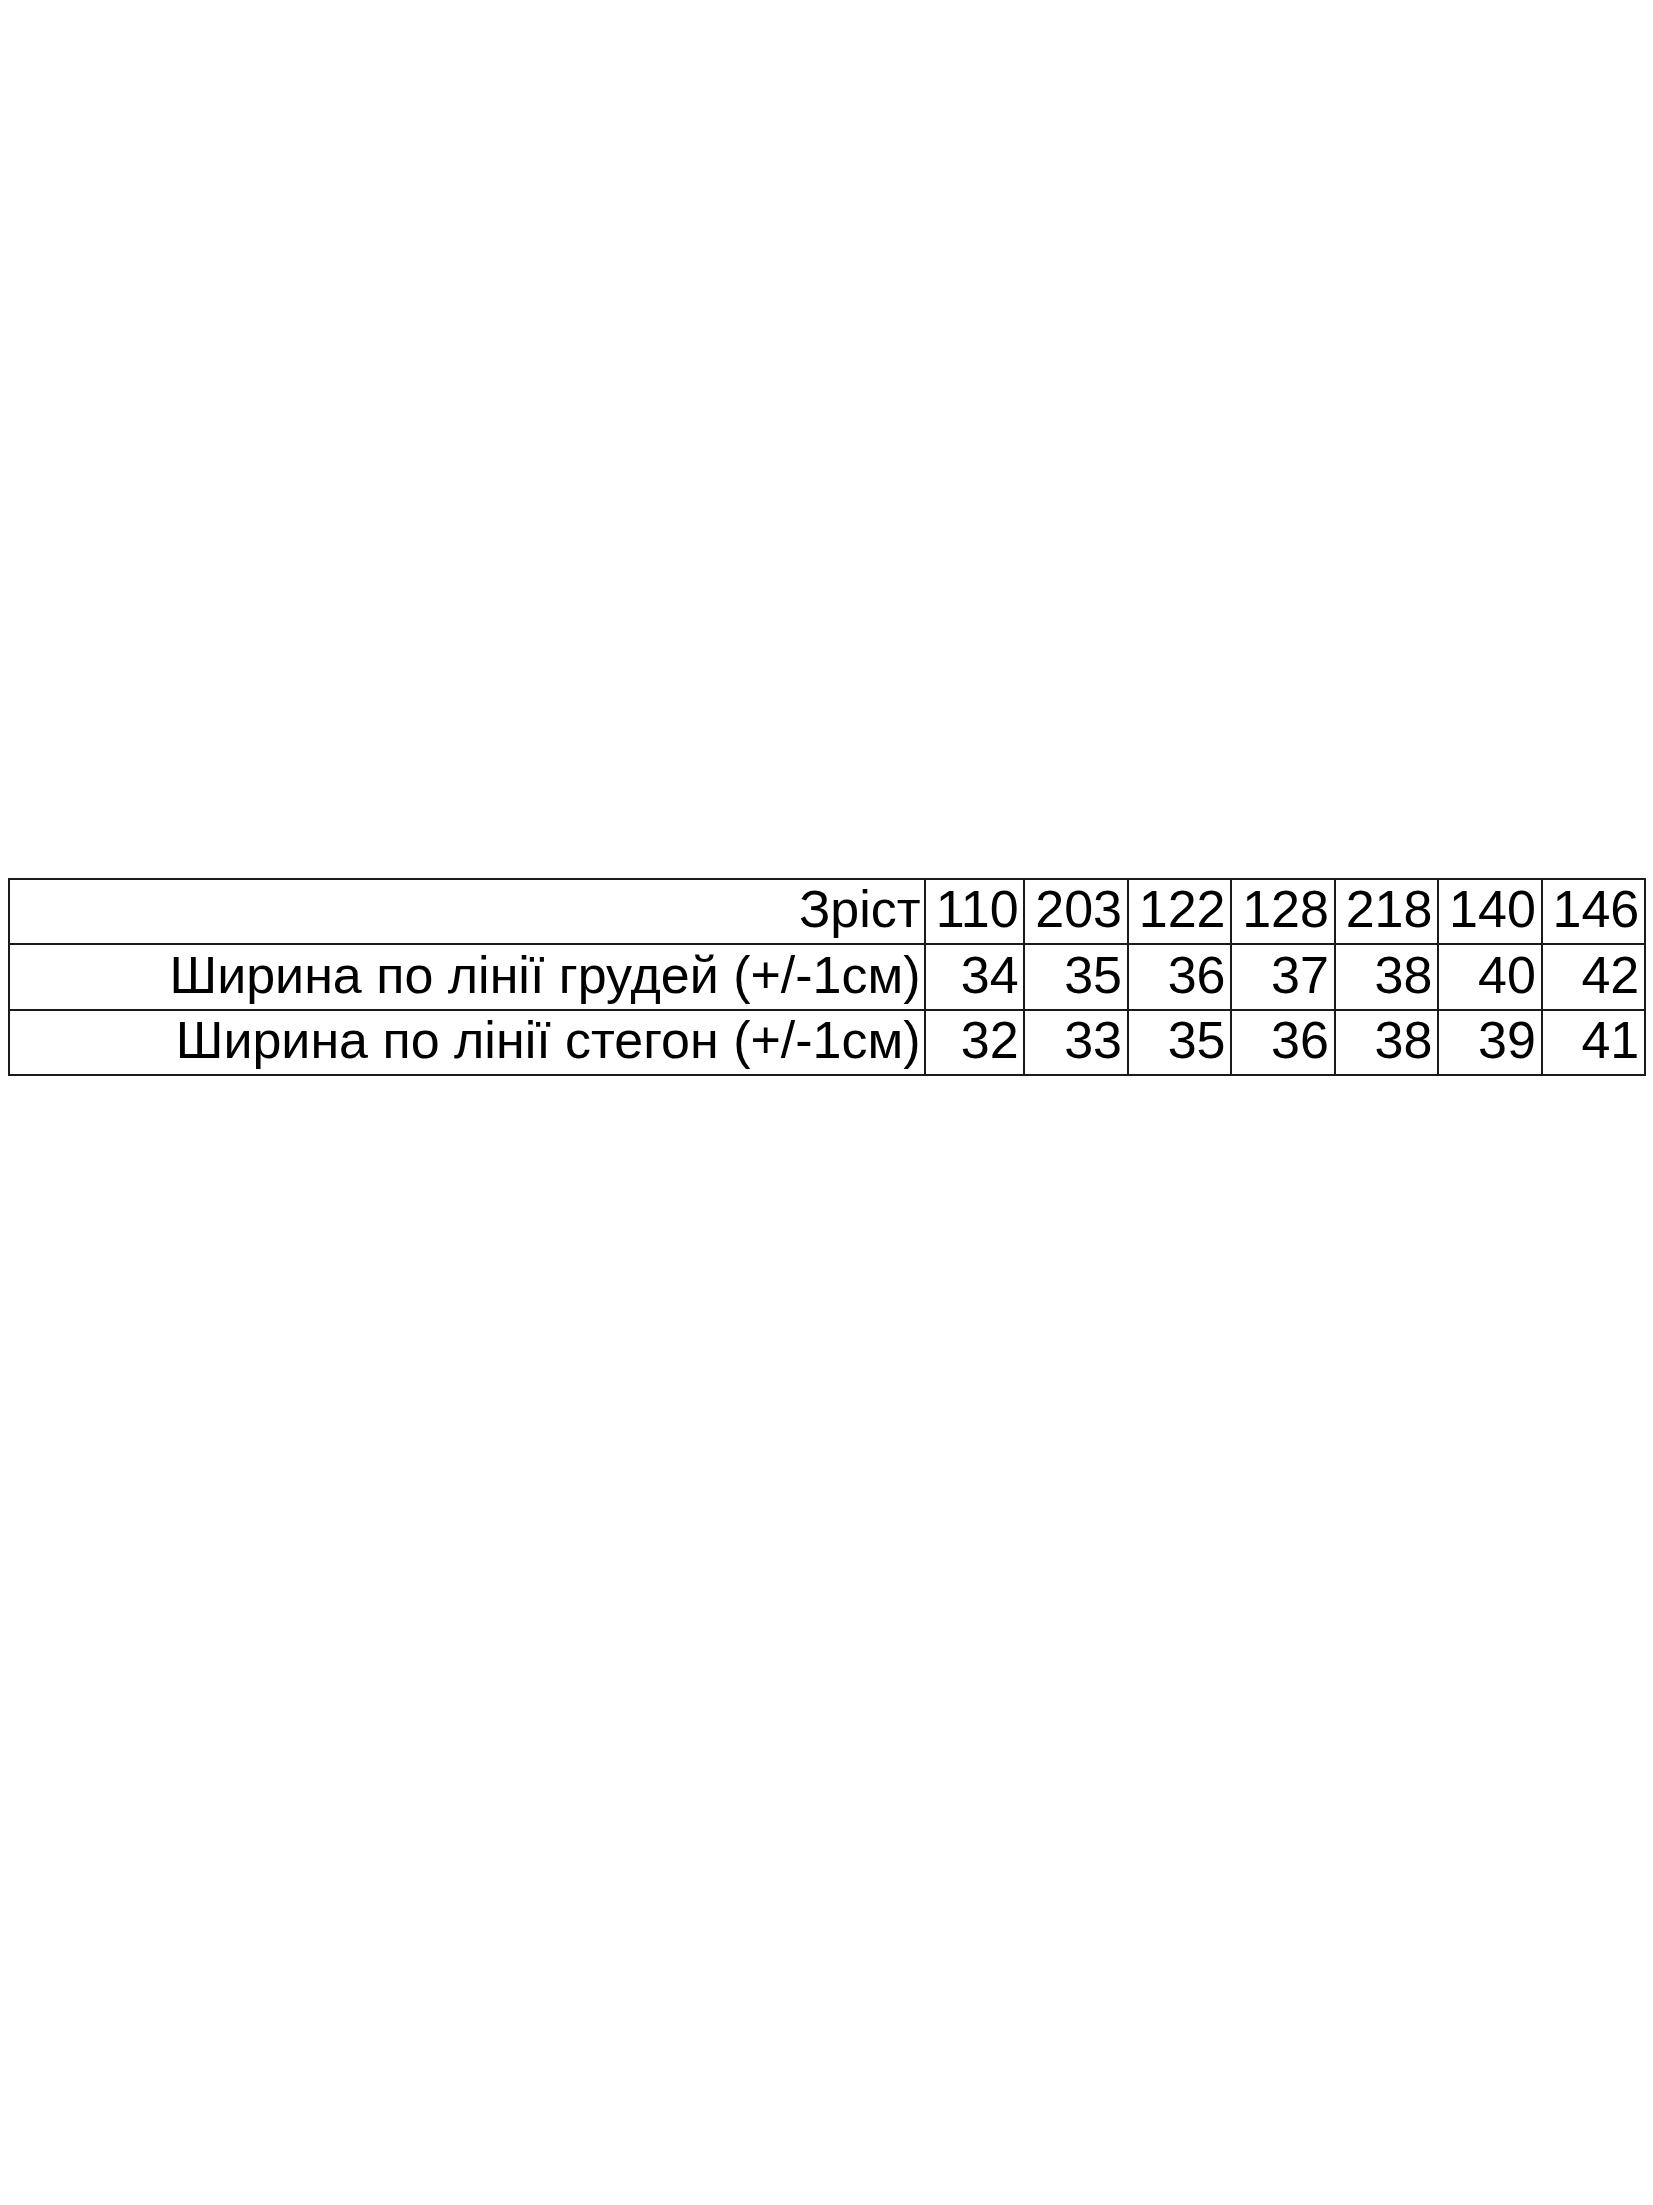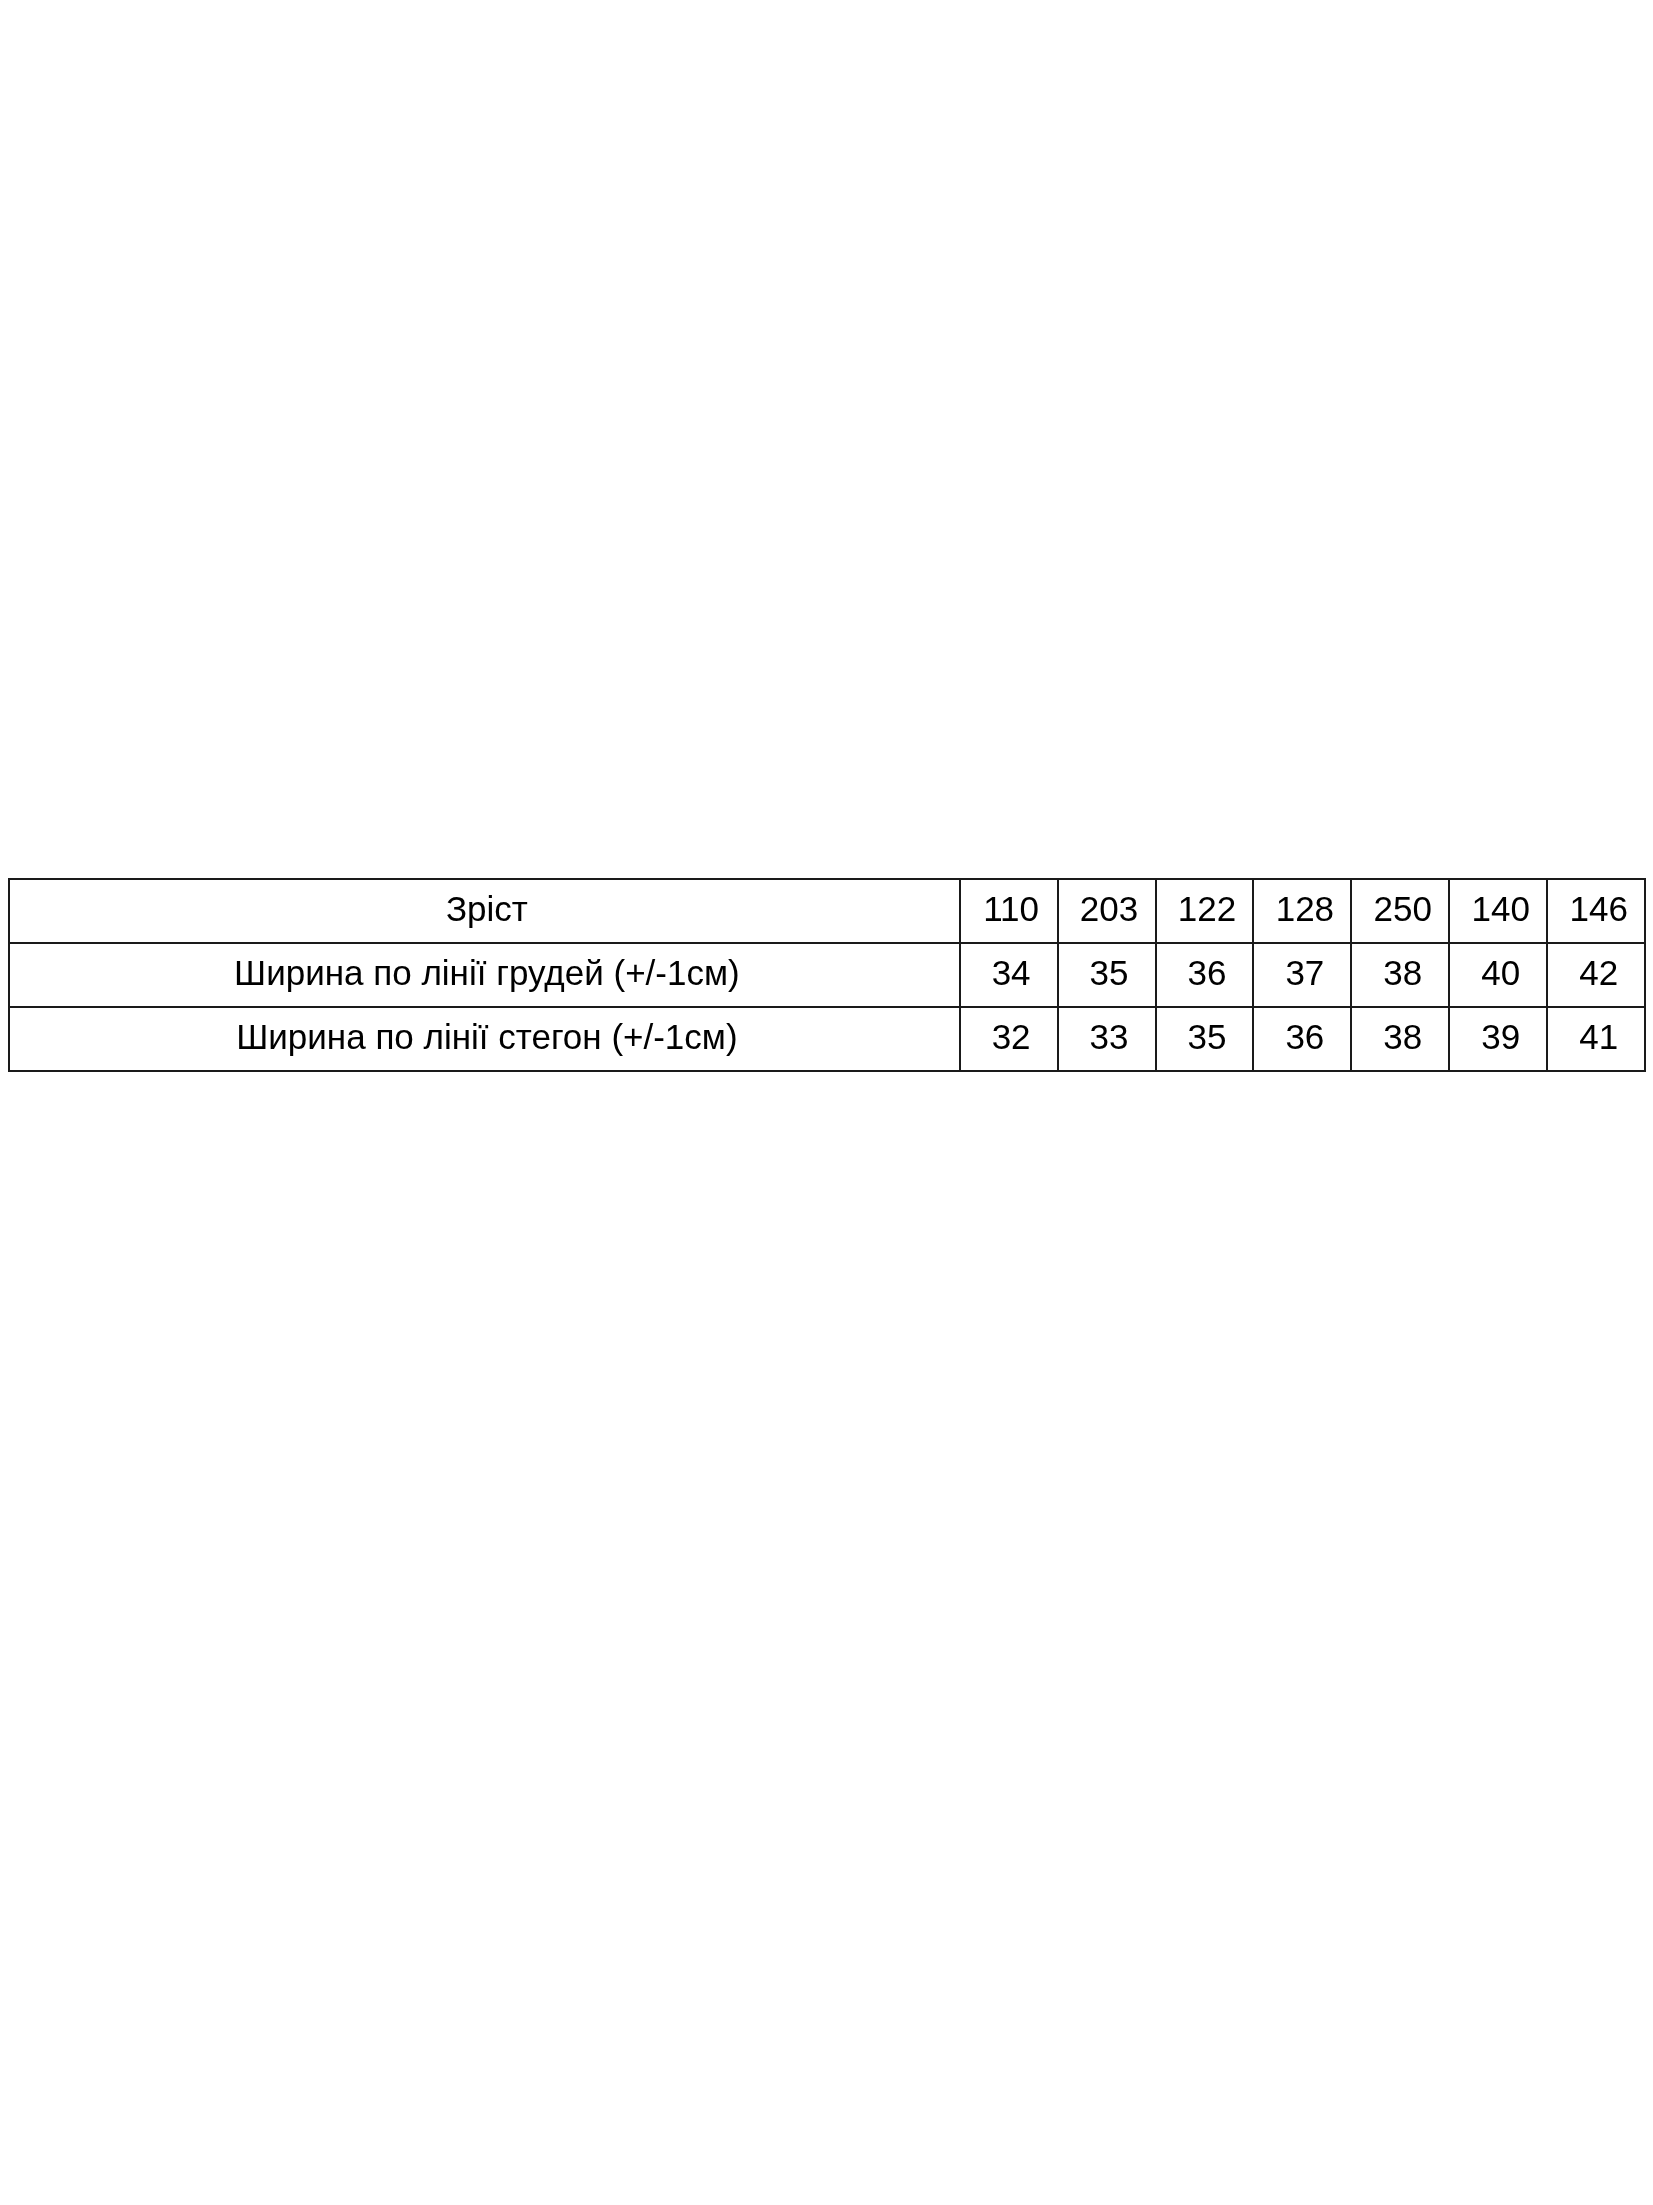--- a/index.html
+++ b/index.html
@@ -26,24 +26,24 @@
     border-collapse: collapse;
     table-layout: auto;
     width: 1638px;
     background: #ffffff;
   }
 
   table.size-table td,
   table.size-table th {
     border: 2.5px solid #1a1a1a;
     padding: 3.3px 6.5px 8.2px 6.5px;
-    font-size: 35px;
+    font-size: 52px;
     line-height: 1.0;
     font-weight: 400;
-    text-align: center;
+    text-align: right;
     white-space: nowrap;
     vertical-align: middle;
     height: 64px;
     box-sizing: border-box;
   }
 
   table.size-table td.label-cell,
   table.size-table th.label-cell {
     width: 952px;
     padding-left: 8.2px;
@@ -62,21 +62,21 @@
 
 <div id="size-table-wrap">
   <table class="size-table">
     <thead>
       <tr>
         <th class="label-cell">Зріст</th>
         <th class="value-cell">110</th>
         <th class="value-cell">203</th>
         <th class="value-cell">122</th>
         <th class="value-cell">128</th>
-        <th class="value-cell">250</th>
+        <th class="value-cell">218</th>
         <th class="value-cell">140</th>
         <th class="value-cell">146</th>
       </tr>
     </thead>
     <tbody>
       <tr>
         <td class="label-cell">Ширина по лінії грудей (+/-1см)</td>
         <td class="value-cell">34</td>
         <td class="value-cell">35</td>
         <td class="value-cell">36</td>

